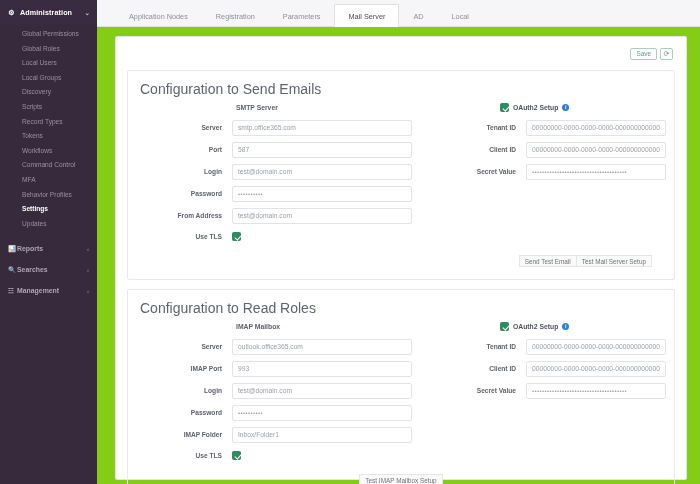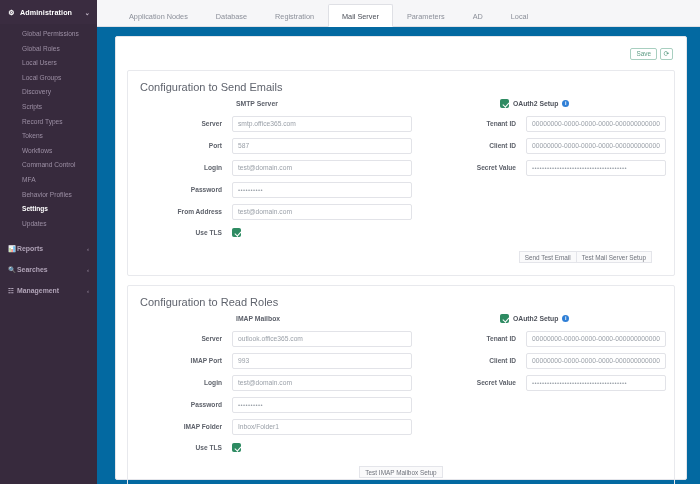--- a/index.html
+++ b/index.html
@@ -56,21 +56,21 @@
     cursor: pointer;
   }
   .sb-group .gicon {
     width: 9px; flex: 0 0 9px; font-size: 6.5px; color: #b0a3b7;
   }
   .sb-group .glabel { flex: 1 1 auto; }
   .sb-group .gchev { font-size: 6px; color: #8d8094; }
   .sb-spacer { height: 7px; }
 
   
-  .main { flex: 1 1 auto; height: 484px; background: #0369a1; position: relative; }
+  .main { flex: 1 1 auto; height: 484px; background: #84cc16; position: relative; }
 
   .tabbar {
     height: 27px; background: #f6f6f8;
     border-bottom: 1px solid #dfe0e5;
     display: flex; align-items: flex-end;
     padding-left: 18px;
   }
   .tab {
     height: 23px; line-height: 23px;
     padding: 0 13px;
@@ -120,21 +120,21 @@
   .btn-refresh { width: 13px; padding: 0; font-size: 7px; }
 
   .panel {
     border: 1px solid #e8e9ed;
     border-radius: 2px;
     padding: 10px 12px 12px 12px;
     margin-bottom: 9px;
     position: relative;
   }
   .panel-title {
-    font-size: 11px; color: #5f636d; margin-bottom: 6px;
+    font-size: 14px; color: #5f636d; margin-bottom: 6px;
   }
 
   .cols { display: flex; }
   .col-left { width: 272px; flex: 0 0 272px; }
   .col-right { flex: 1 1 auto; padding-left: 22px; }
 
   .subhead {
     font-size: 6.8px; font-weight: bold; color: #5b5f69;
     margin-left: 96px; margin-bottom: 7px; height: 9px; line-height: 9px;
   }
@@ -256,24 +256,23 @@
       <span class="gicon">☷</span>
       <span class="glabel">Management</span>
       <span class="gchev">‹</span>
     </div>
   </nav>
 
   <div class="main">
 
     <div class="tabbar">
       <div class="tab">Application Nodes</div>
-      <div class="tab">Database</div>
       <div class="tab">Registration</div>
+      <div class="tab">Parameters</div>
       <div class="tab active">Mail Server</div>
-      <div class="tab">Parameters</div>
       <div class="tab">AD</div>
       <div class="tab">Local</div>
     </div>
 
     <div class="content-wrap">
       <div class="card">
 
         <div class="card-toolbar">
           <div class="btn-save">Save</div>
           <div class="btn-refresh">⟳</div>

